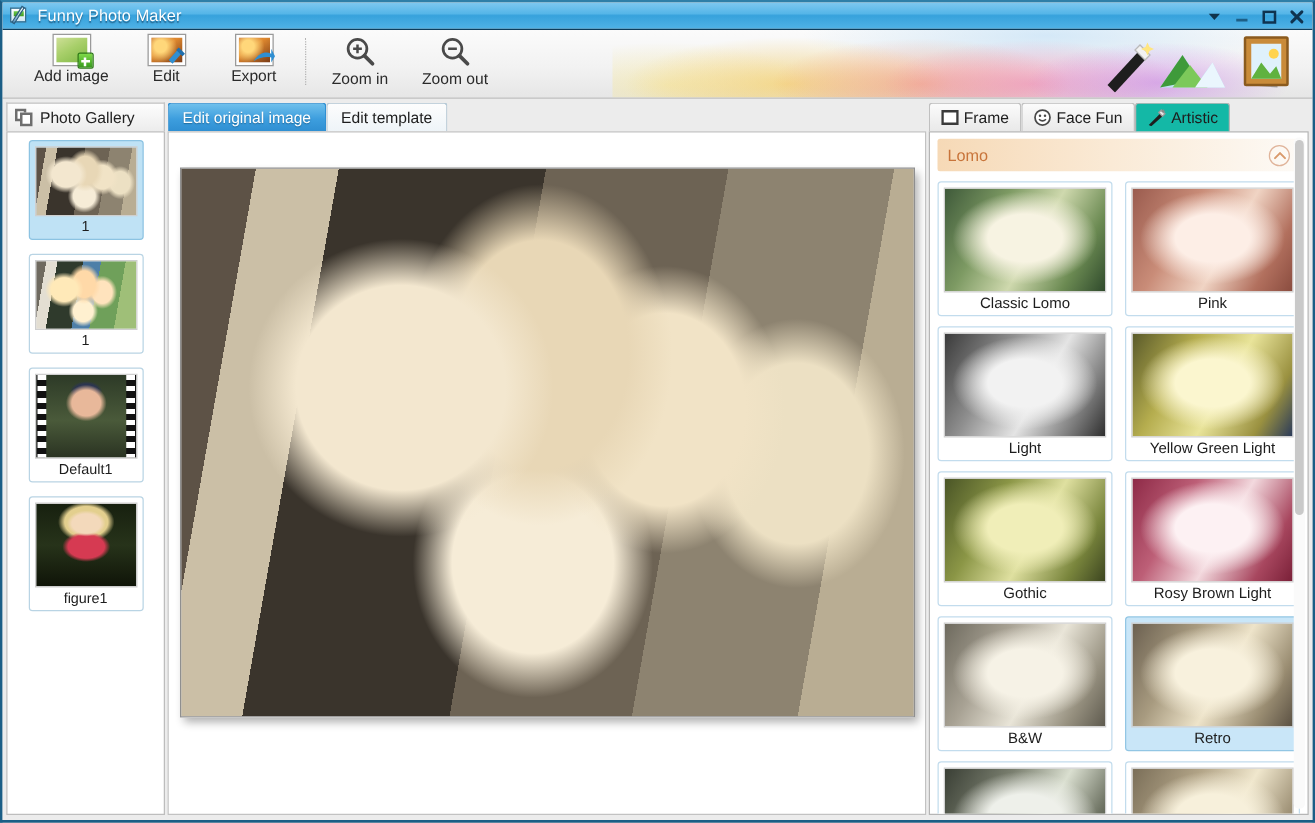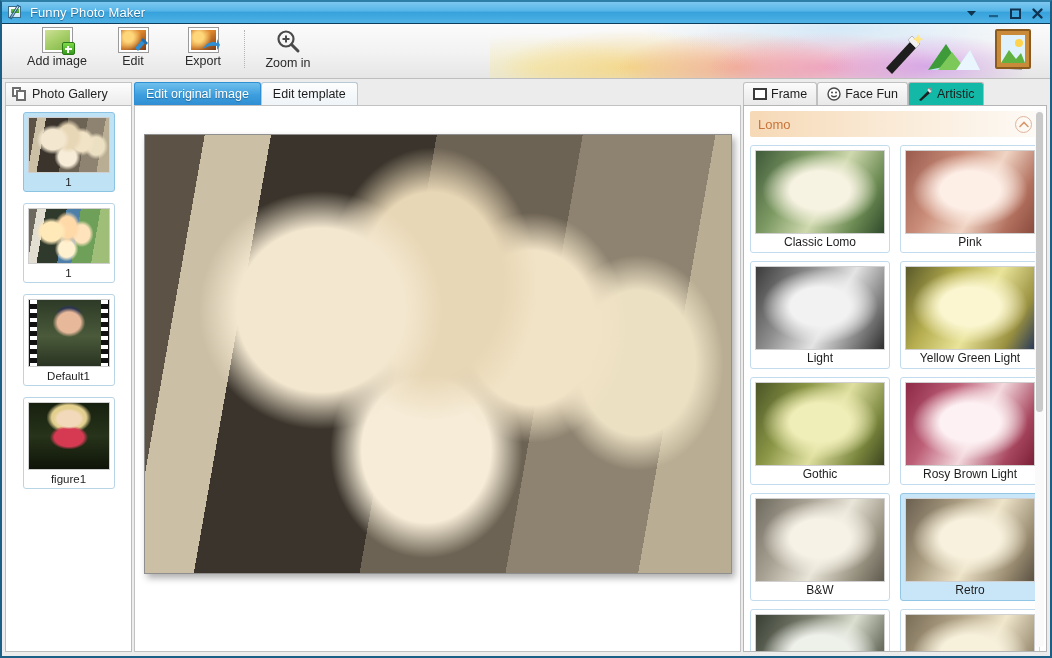--- a/index.html
+++ b/index.html
@@ -394,20 +394,28 @@
 
     <div class="tb-item">
       <svg class="mag" viewBox="0 0 26 26">
         <circle cx="11" cy="11" r="7.5" fill="none" stroke="#4a4a4a" stroke-width="2.2"></circle>
         <path d="M16.5 16.5 L23 23" stroke="#4a4a4a" stroke-width="3" stroke-linecap="round"></path>
         <path d="M7.5 11 H14.5 M11 7.5 V14.5" stroke="#4a4a4a" stroke-width="2"></path>
       </svg>
       <div class="tb-label">Zoom in</div>
     </div>
 
+    <div class="tb-item wide">
+      <svg class="mag" viewBox="0 0 26 26">
+        <circle cx="11" cy="11" r="7.5" fill="none" stroke="#4a4a4a" stroke-width="2.2"></circle>
+        <path d="M16.5 16.5 L23 23" stroke="#4a4a4a" stroke-width="3" stroke-linecap="round"></path>
+        <path d="M7.5 11 H14.5" stroke="#4a4a4a" stroke-width="2"></path>
+      </svg>
+      <div class="tb-label">Zoom out</div>
+    </div>
 
     <div style="flex:1"></div>
 
     <svg width="46" height="42" viewBox="0 0 46 42" style="margin-top:8px;position:relative;z-index:2">
       <path d="M6 36 L30 10 L36 16 L12 42 Z" fill="#1e1e1e"></path>
       <path d="M28 8 L36 16 L40 12 L32 4 Z" fill="#f2f2f2" stroke="#b9b9b9"></path>
       <path d="M38 2 l1.6 3.6 3.6 1.6 -3.6 1.6 -1.6 3.6 -1.6 -3.6 -3.6 -1.6 3.6 -1.6 Z" fill="#ffe680"></path>
     </svg>
 
     <svg width="56" height="40" viewBox="0 0 56 40" style="margin-top:12px;position:relative;z-index:2">

